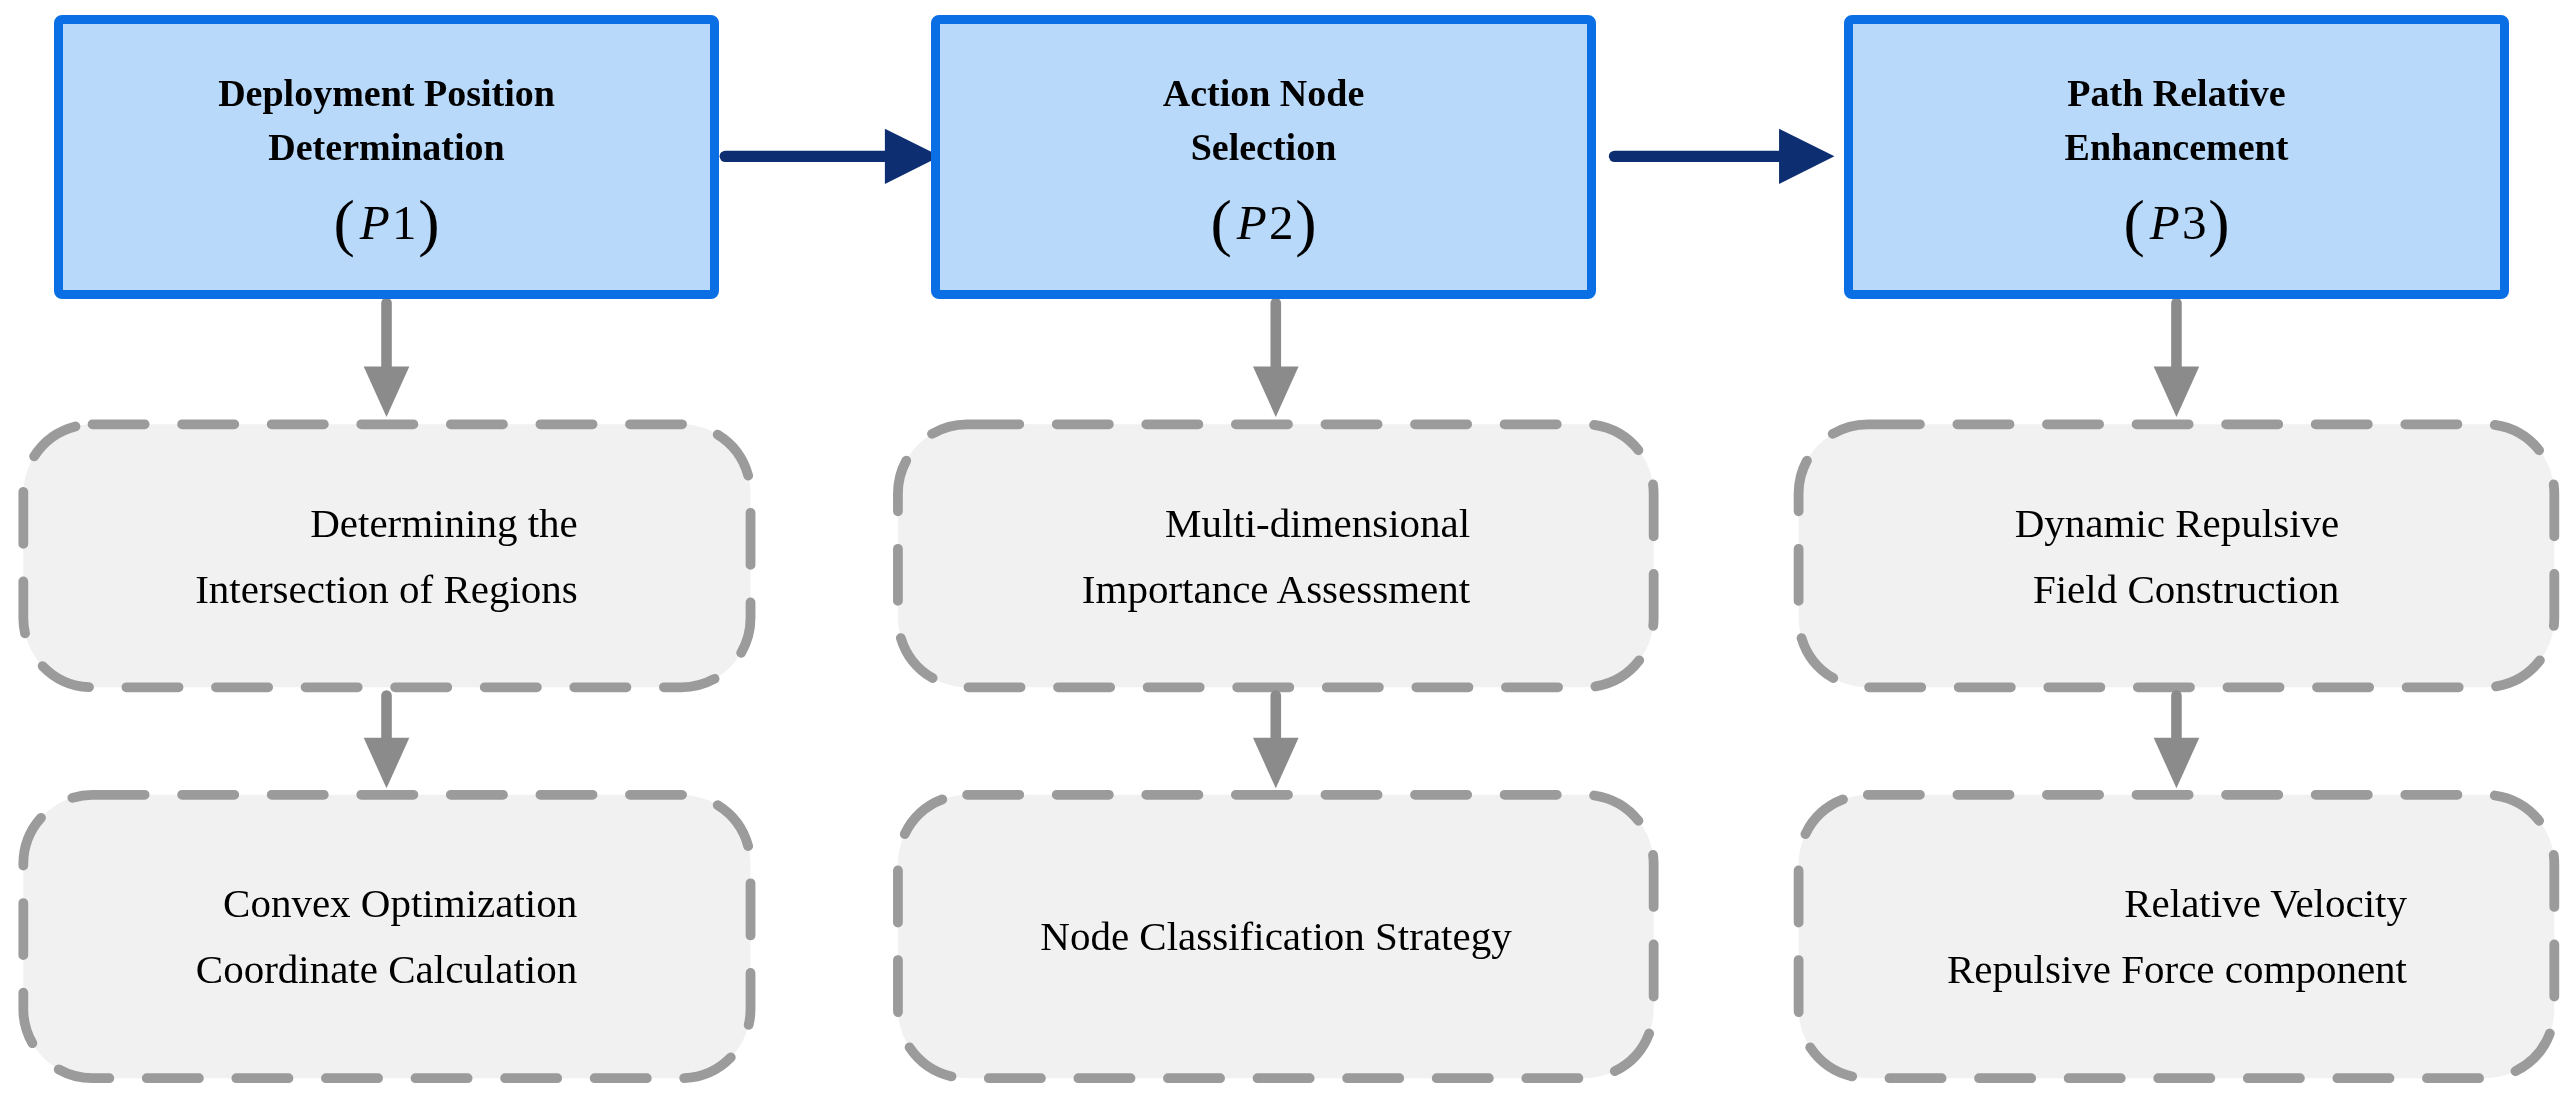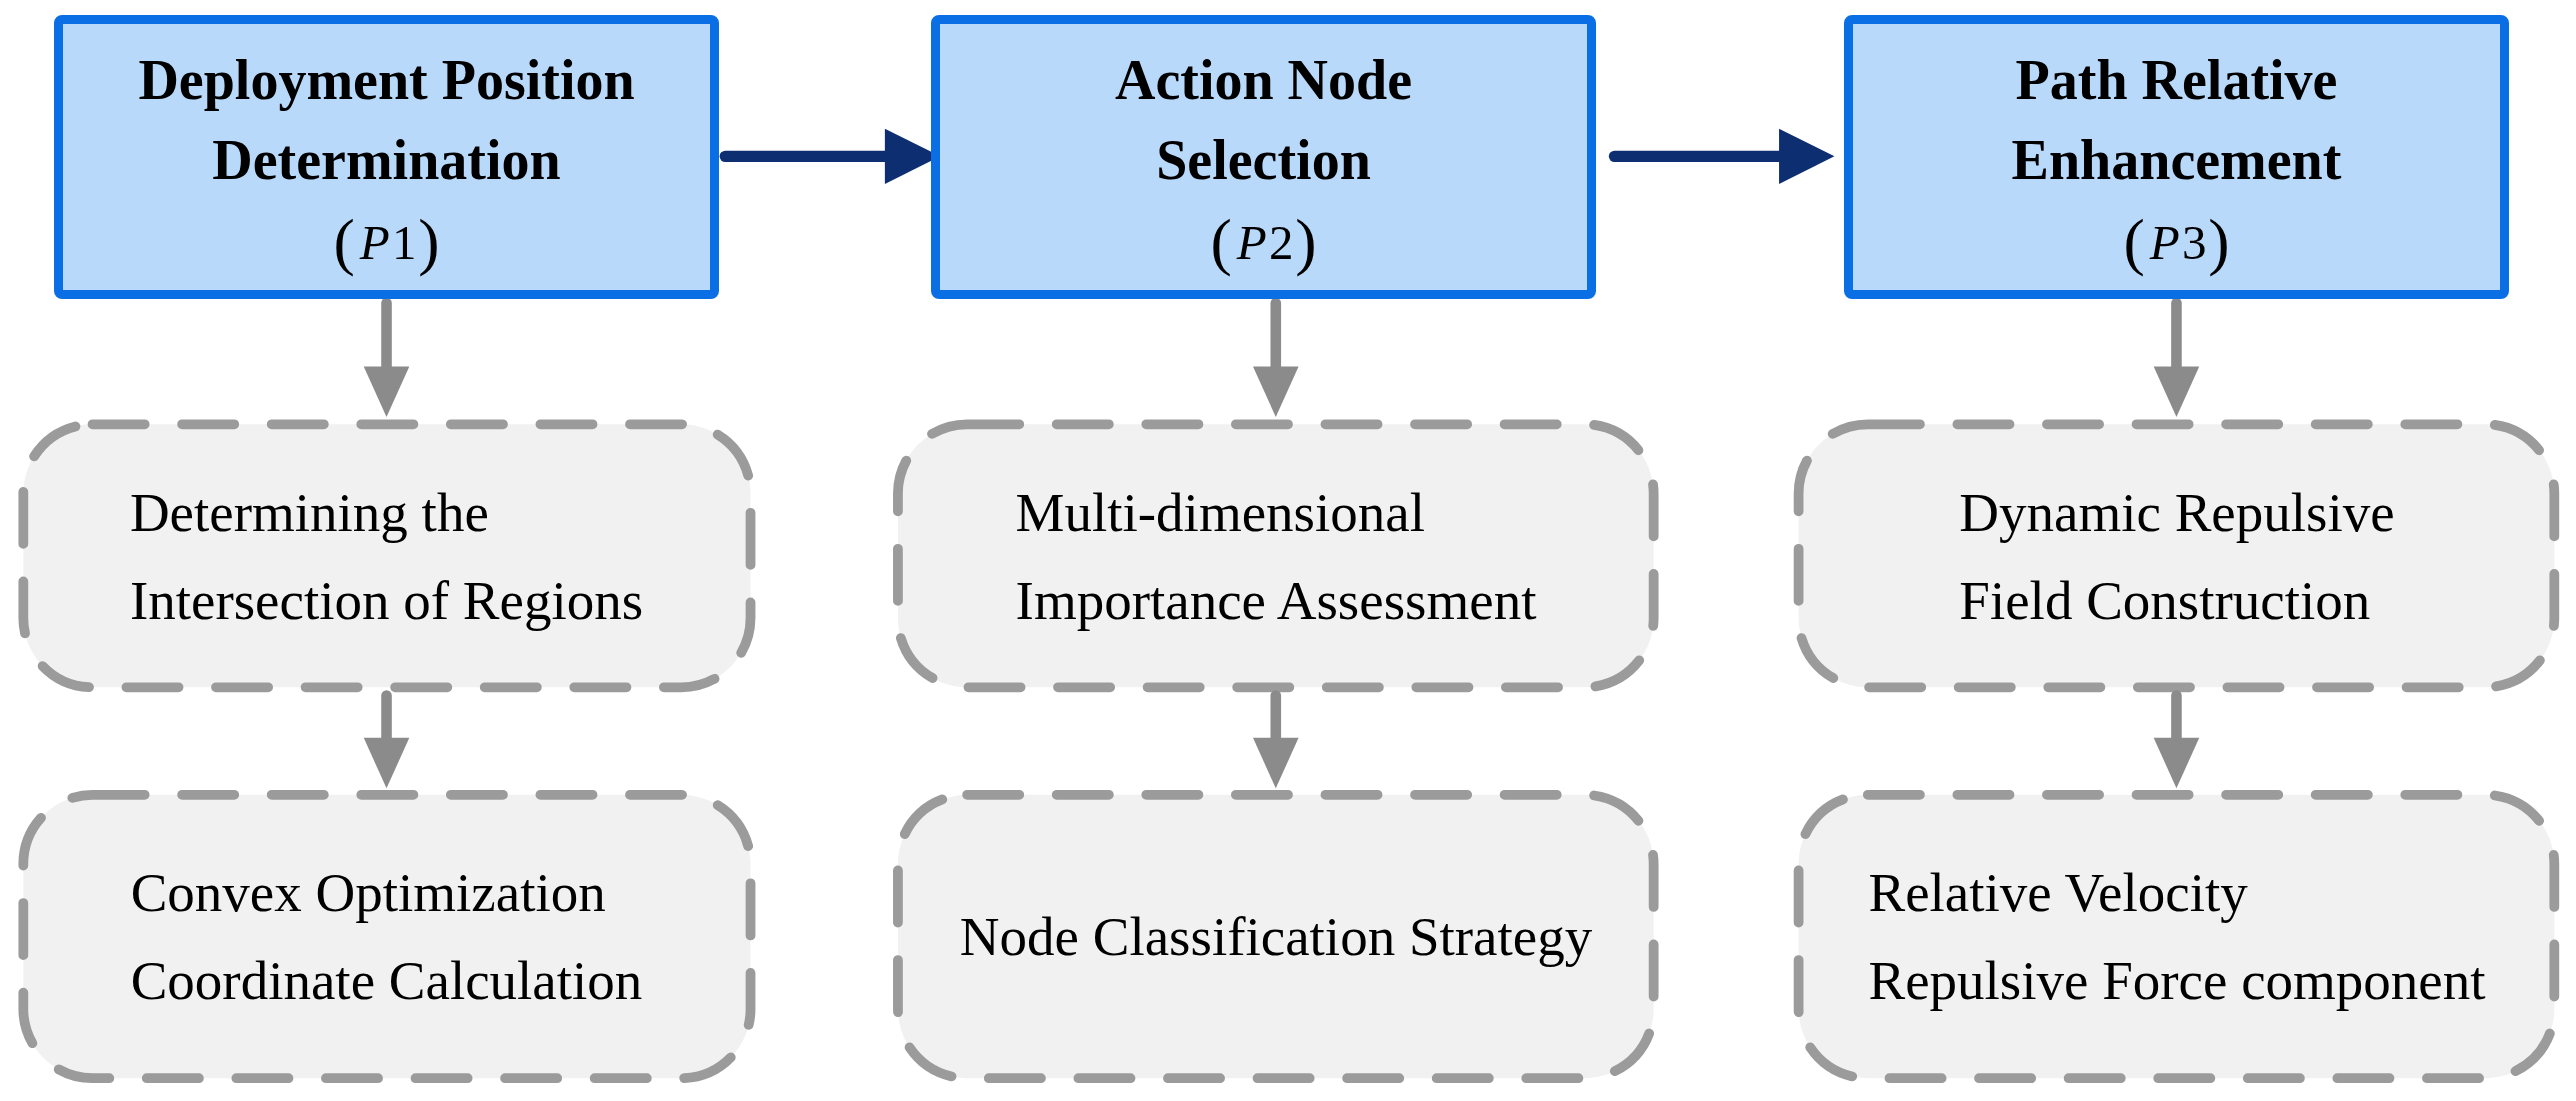--- a/index.html
+++ b/index.html
@@ -40,41 +40,41 @@
     box-sizing: border-box;
     background: var(--pfill, #b8d9fa);
     border: 9.8px solid var(--pborder, #0a6fe4);
     border-radius: 8.1px;
     display: flex; flex-direction: column;
     align-items: center; justify-content: center;
     gap: 8.1px;
   }
   .ptitle {
     font-weight: bold;
-    font-size: 56px;
+    font-size: 38px;
     line-height: 1.42;
     text-align: center;
     white-space: pre-line;
-    margin: 2px;
+    margin: 8px;
   }
   .ptag {
     font-size: 49px;
     line-height: 1;
     display: flex;
     align-items: center;
   }
   .paren { font-size: 64px; font-weight: 400; }
   .scriptp { font-style: italic; margin: 0 2.4px 0 4.9px; }
   .pnum { margin-right: 1.6px; }
   
   .stext {
     position: absolute;
     display: flex; align-items: center; justify-content: center;
-    text-align: left;
-    font-size: 55px;
+    text-align: right;
+    font-size: 41px;
     line-height: 1.6;
     white-space: pre-line;
   }
   .row1 { top: 420px; height: 273px; }
   .row2 { top: 790px; height: 293px; }
   .col1 { left: 18px;  width: 737px; }
   .col2 { left: 893px; width: 766px; }
   .col3 { left: 1794px; width: 766px; }
 </style>
 </head>

